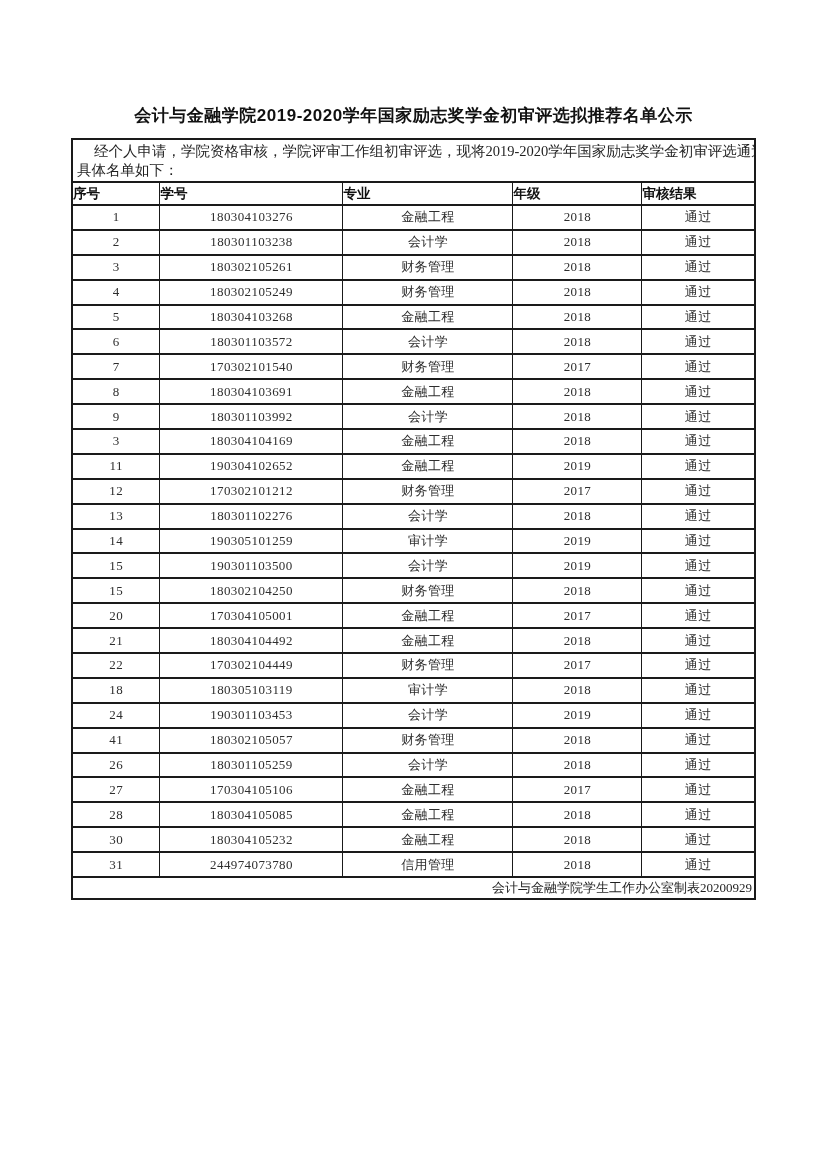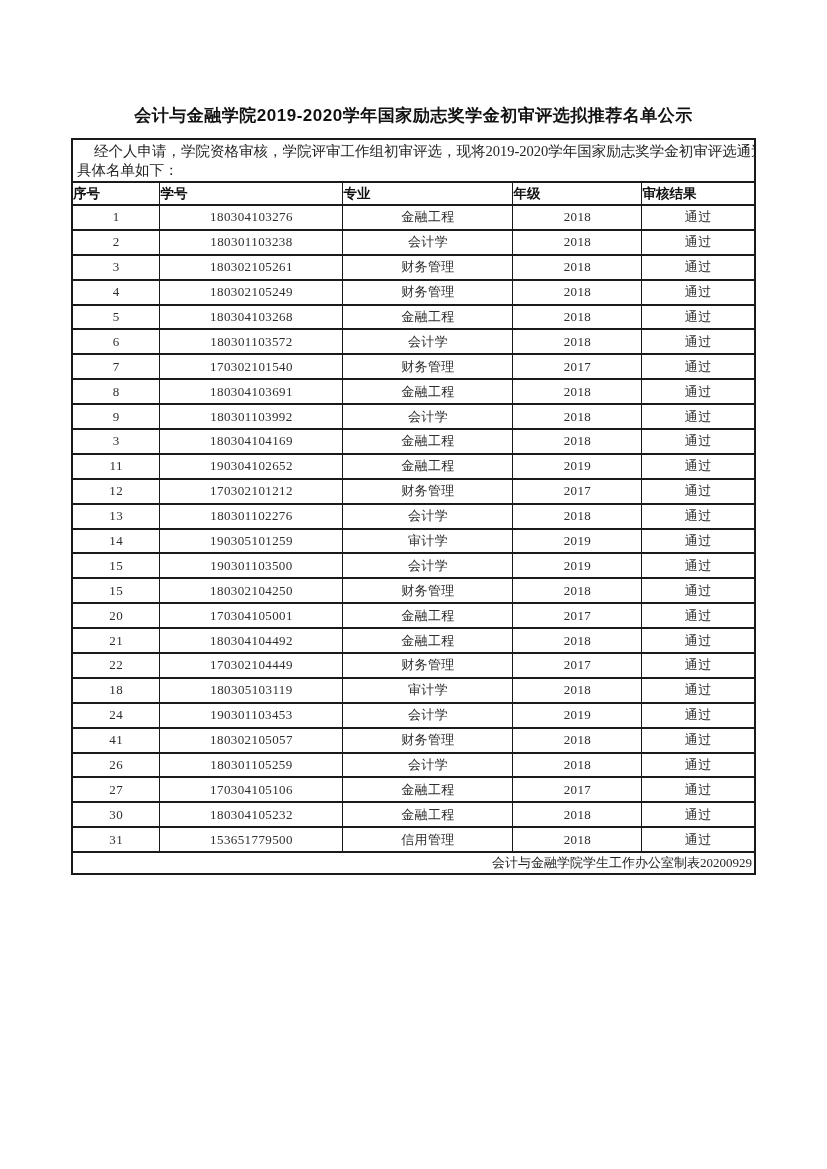--- a/index.html
+++ b/index.html
@@ -271,29 +271,36 @@
           <td>通过</td>
         </tr>
         <tr>
           <td>27</td>
           <td>170304105106</td>
           <td>金融工程</td>
           <td>2017</td>
           <td>通过</td>
         </tr>
         <tr>
+          <td>28</td>
+          <td>180304105085</td>
+          <td>金融工程</td>
+          <td>2018</td>
+          <td>通过</td>
+        </tr>
+        <tr>
           <td>30</td>
           <td>180304105232</td>
           <td>金融工程</td>
           <td>2018</td>
           <td>通过</td>
         </tr>
         <tr>
           <td>31</td>
-          <td>153651779500</td>
+          <td>244974073780</td>
           <td>信用管理</td>
           <td>2018</td>
           <td>通过</td>
         </tr>
       </tbody>
     <tfoot>
       <tr>
         <td class="footer-cell" colspan="5">会计与金融学院学生工作办公室制表20200929</td>
       </tr>
     </tfoot>

